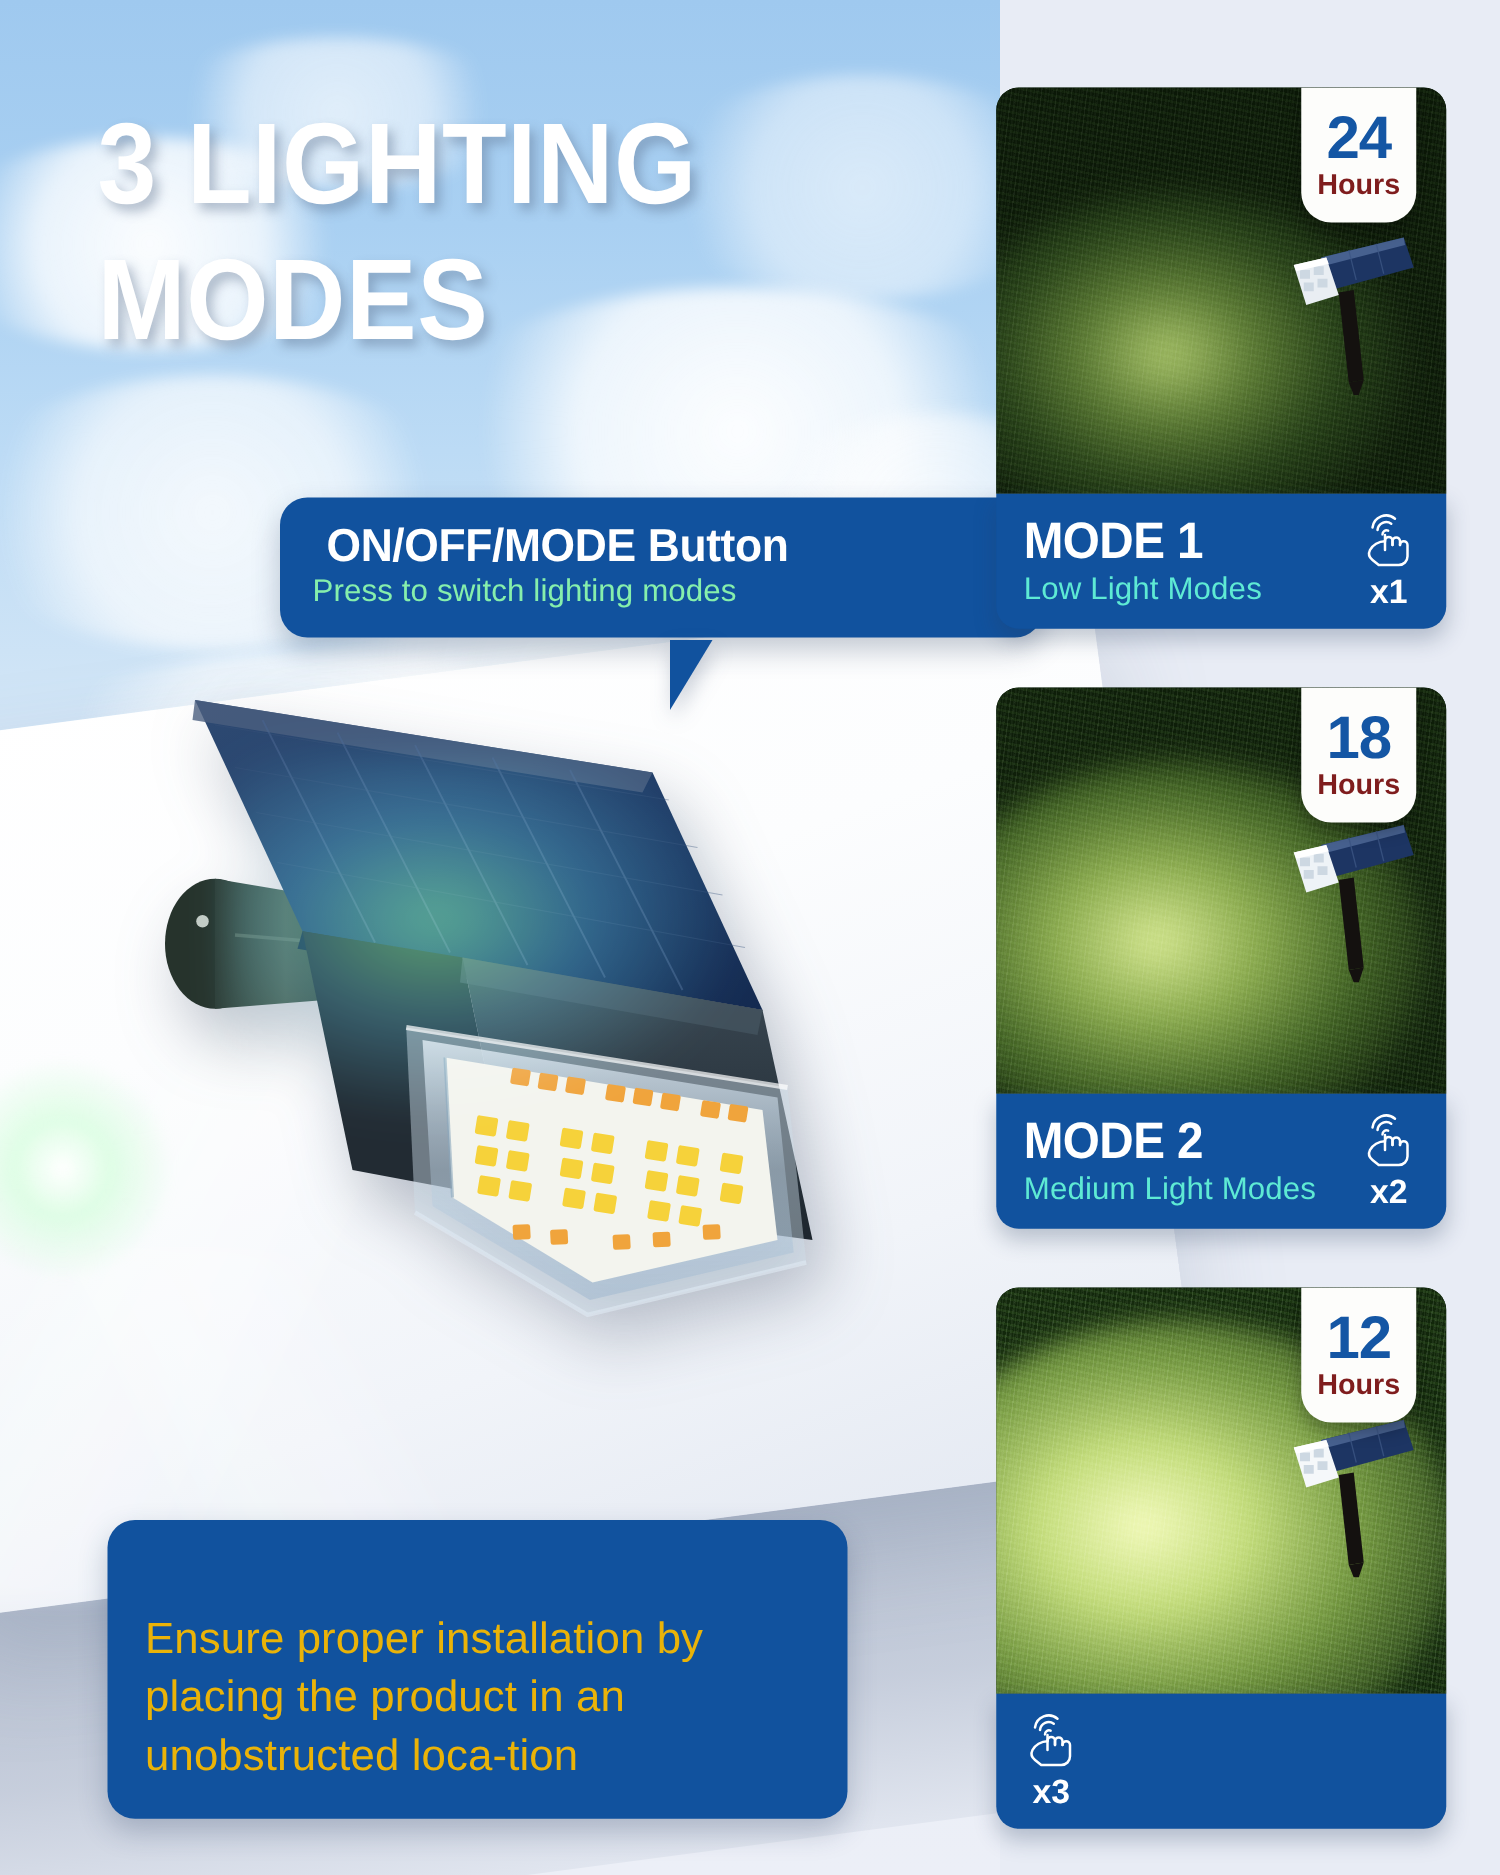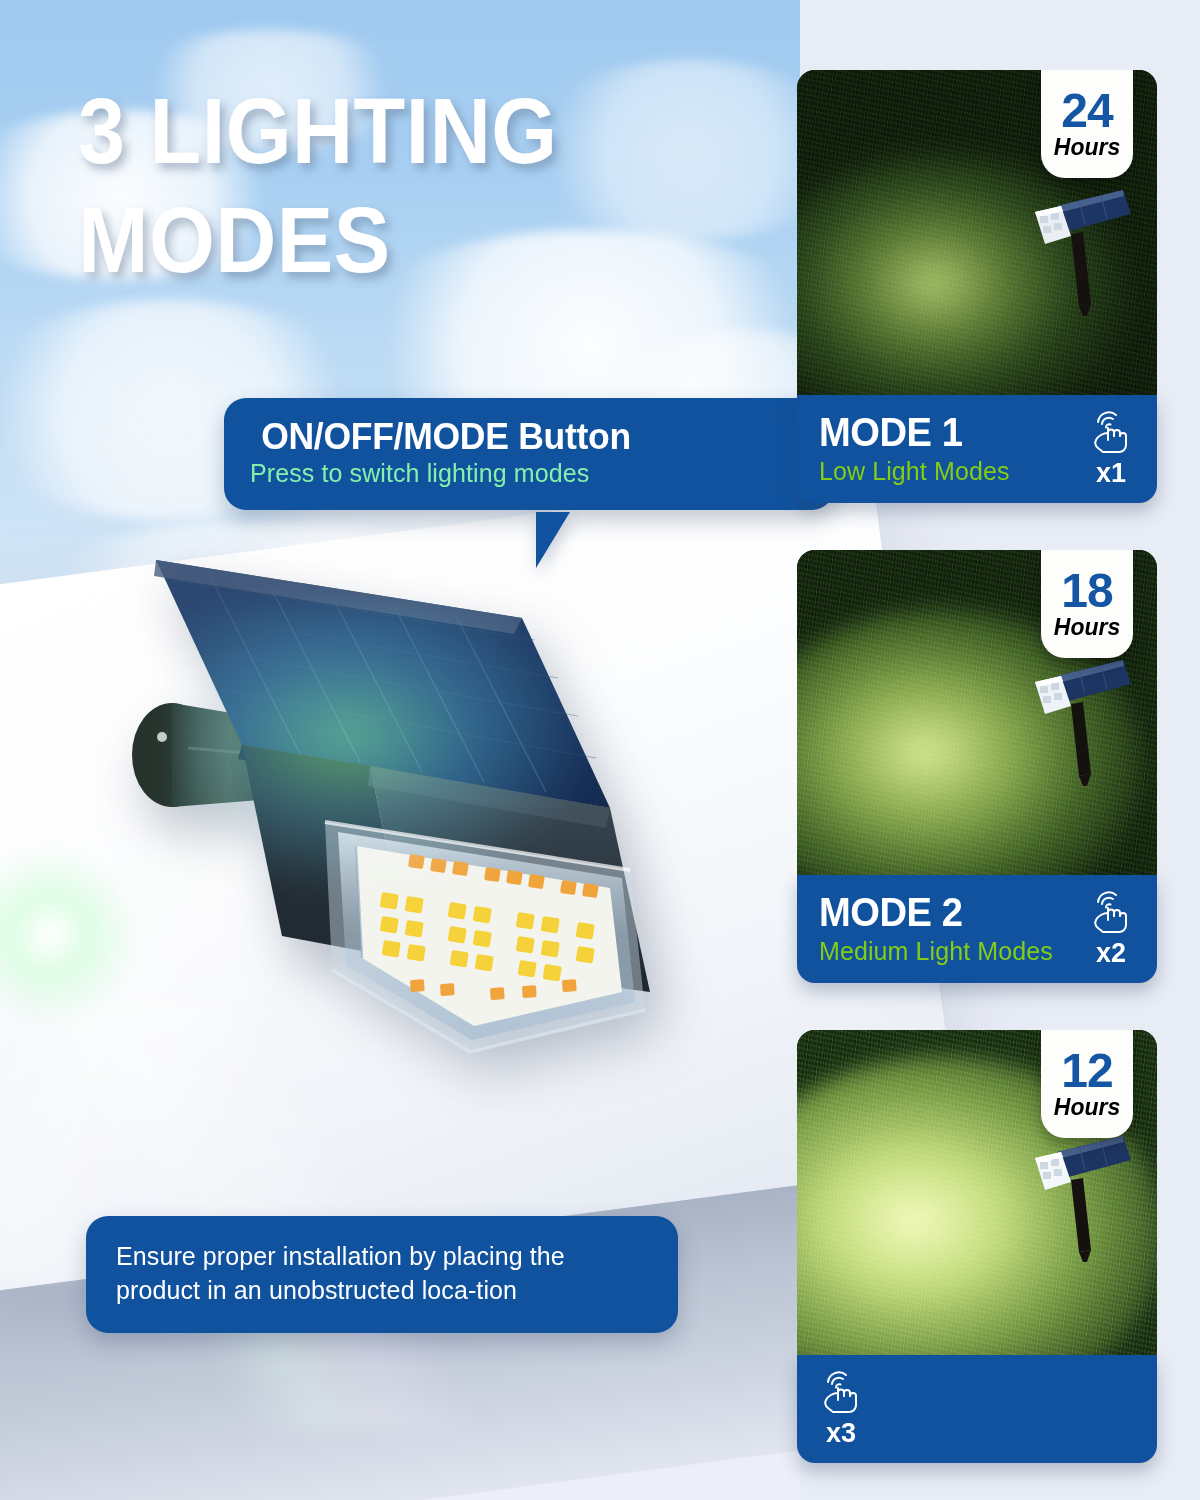--- a/index.html
+++ b/index.html
@@ -119,21 +119,21 @@
     filter:drop-shadow(2px 8px 8px rgba(40,60,95,.25));
   }
 
   
   .note {
     position:absolute; left:86px; top:1216px; width:592px;
     background:#11529e; border-radius:22px;
     padding:24px 30px 26px;
     box-shadow:0 10px 22px rgba(40,60,95,.25);
   }
-  .note p { color:#ffffff; font-size:25px; line-height:1.34; letter-spacing:.1px; }
+  .note p { color:#eab308; font-size:35px; line-height:1.34; letter-spacing:.1px;margin-top:48px; }
 
   
   .cards { position:absolute; left:797px; top:70px; width:360px; }
   .card {
     position:relative; width:394px; border-radius:18px;
     overflow:visible; margin-bottom:47px;
   }
   .card-photo {
     position:relative; width:360px; height:325px;
     border-radius:18px 18px 0 0; overflow:hidden;
@@ -179,35 +179,35 @@
   .m3 .lamp { top:82px; }
 
   
   .badge {
     position:absolute; right:24px; top:0; width:92px; height:108px;
     background:#fdfdfb; border-radius:0 0 24px 24px;
     display:flex; flex-direction:column; align-items:center; justify-content:center;
     box-shadow:0 6px 14px rgba(0,0,0,.28); z-index:4;
   }
   .badge-num { color:#1456a4; font-weight:bold; font-size:48px; line-height:.92; letter-spacing:-1px; }
-  .badge-unit { color:#000000; font-weight:bold; font-size:23px; line-height:1; margin-top:3px;font-style:italic; }
+  .badge-unit { color:#7f1d1d; font-weight:bold; font-size:23px; line-height:1; margin-top:3px; }
 
   
   .card-label {
     position:relative; width:360px; height:108px;
     background:#11529e; border-radius:0 0 18px 18px;
     box-shadow:0 9px 18px rgba(40,60,95,.28);
     display:flex; align-items:center; padding:12px 22px;
   }
   .label-text { flex:1; }
   .mode-title {
     color:#fff; font-weight:bold; font-size:41px; line-height:1;
     letter-spacing:-.5px; transform:scaleX(.93); transform-origin:left center;
   }
-  .mode-sub { color:#84cc16; font-size:25px; line-height:1.1; margin-top:5px; letter-spacing:.1px; }
+  .mode-sub { color:#5eead4; font-size:25px; line-height:1.1; margin-top:5px; letter-spacing:.1px; }
   .tap { display:flex; align-items:center; gap:3px; padding-right:2px;flex-direction:column; }
   .tap svg { width:44px; height:46px; display:block; }
   .tap-count { color:#fff; font-weight:bold; font-size:27px; }
 </style>
 </head>
 <body>
 
 <div class="scene">
   <div class="sky"></div>
   <div class="cloud c1"></div>

